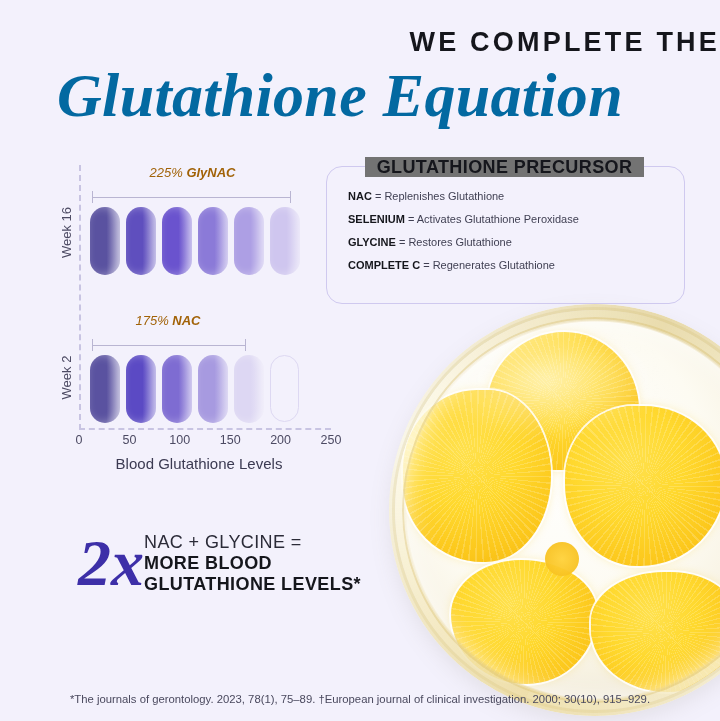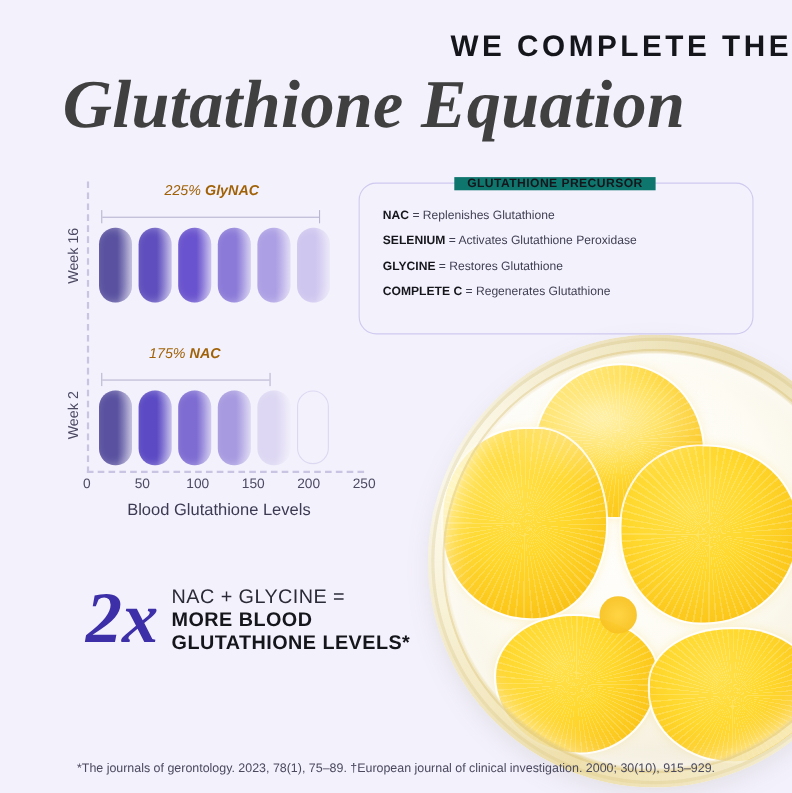--- a/index.html
+++ b/index.html
@@ -39,21 +39,21 @@
   .core{position:absolute;left:150px;top:232px;width:34px;height:34px;border-radius:50%;
      background:radial-gradient(circle,#ffd23a,#f5bc18);opacity:.95;}
   .glare{position:absolute;left:24px;top:10px;width:250px;height:120px;border-radius:50%;
      background:radial-gradient(ellipse at 50% 50%, rgba(255,255,255,.55), rgba(255,255,255,0) 70%);filter:blur(6px);}
 
   
   .kicker{position:absolute;top:27px;left:0;width:720px;text-align:right;
      font-size:27px;letter-spacing:3.2px;font-weight:600;color:#15161c;}
   .headline{position:absolute;top:60px;left:0;width:680px;text-align:center;
      font-family:"Liberation Serif", serif;font-style:italic;font-weight:700;
-     font-size:62px;color:#404040;letter-spacing:.3px;}
+     font-size:62px;color:#0369a1;letter-spacing:.3px;}
 
   
   .chart{position:absolute;left:34px;top:165px;width:300px;height:305px;}
   .axis-v{position:absolute;left:45px;top:0;width:0;height:265px;border-left:2px dashed #c8c4e2;}
   .axis-h{position:absolute;left:45px;top:263px;width:252px;height:0;border-top:2px dashed #c8c4e2;}
   .wk{position:absolute;left:-8px;width:80px;text-align:center;color:#4c4a63;font-size:13px;
      transform:rotate(-90deg);}
   .wk16{top:60px;}
   .wk2{top:205px;}
 
@@ -73,28 +73,28 @@
 
   .ticks{position:absolute;left:45px;top:268px;width:260px;height:18px;}
   .tick{position:absolute;font-size:12.5px;color:#4c4a63;transform:translateX(-50%);}
   .xlab{position:absolute;left:20px;top:290px;width:290px;text-align:center;
      font-size:15px;color:#3b3a52;}
 
   
   .pbox{position:absolute;left:326px;top:166px;width:357px;height:136px;
      border:1.6px solid #cfc9ef;border-radius:16px;background:transparent;}
   .ptitle{position:absolute;left:326px;top:157px;width:357px;text-align:center;}
-  .ptitle span{background:#0f766e;padding:0 12px;font-size:11px;font-weight:700;
+  .ptitle span{background:#737373;padding:0 12px;font-size:18px;font-weight:700;
      letter-spacing:.4px;color:#15161c;}
   .plist{position:absolute;left:348px;top:190px;width:330px;}
   .pitem{font-size:11px;color:#3f3f52;margin-bottom:11px;white-space:nowrap;}
   .pitem b{color:#15161c;font-weight:700;}
 
   
-  .callout{position:absolute;left:78px;top:532px;display:flex;align-items:center;gap:12px;}
+  .callout{position:absolute;left:78px;top:532px;display:flex;align-items:center;}
   .two-x{font-family:"Liberation Serif", serif;font-style:italic;font-weight:700;
      font-size:66px;color:#3d2fa8;line-height:.95;}
   .co-lines{font-size:18px;line-height:1.17;color:#15161c;letter-spacing:.4px;}
   .co-lines .l1{font-weight:400;color:#2b2b38;}
   .co-lines .l2,.co-lines .l3{font-weight:700;}
 
   
   .foot{position:absolute;left:0;bottom:16px;width:720px;text-align:center;
      font-size:11.3px;color:#4a495e;}
 </style>

